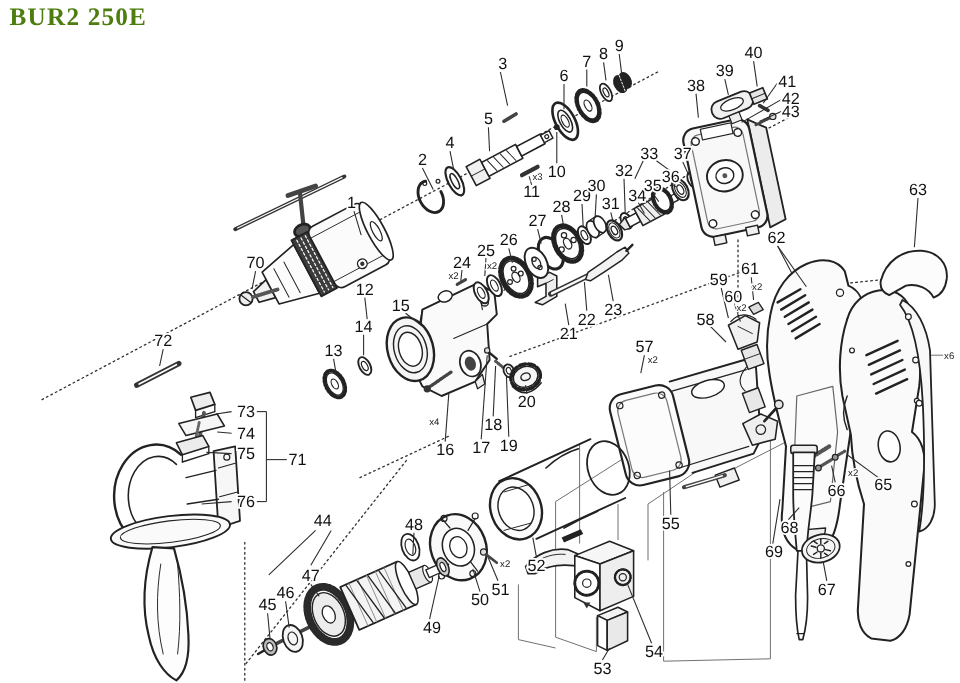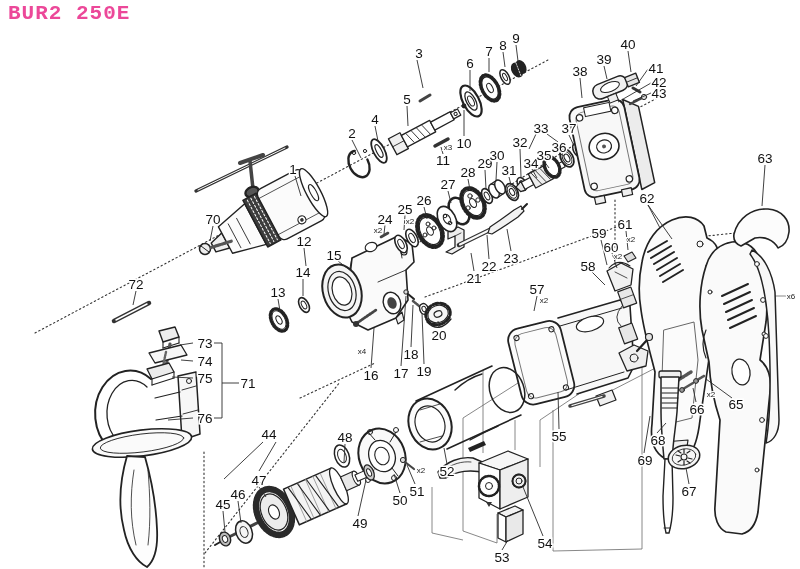--- a/index.html
+++ b/index.html
@@ -1,19 +1,19 @@
 <!DOCTYPE html>
 <html><head>
 <meta charset="utf-8">
 <style>
   html,body{margin:0;padding:0;background:#fff;}
   .stage{position:relative;width:800px;height:569px;background:#ffffff;overflow:hidden;
          font-family:"Liberation Sans",sans-serif;}
   .title{position:absolute;left:8px;top:2px;font-size:21px;font-weight:700;
-         letter-spacing:1px;color:#ec4899;font-family:Liberation Mono, monospace;}
+         letter-spacing:1px;color:#4d7c0f;font-family:Liberation Serif, serif;}
   svg{position:absolute;left:0;top:0;}
   .axis{stroke:#333;stroke-width:1.1;stroke-dasharray:1.4 2.8;stroke-linecap:round;fill:none}
   .frame{stroke:#6a6a6a;stroke-width:.8;fill:none}
   .leader{stroke:#2b2b2b;stroke-width:.9;fill:none}
   .plabel{font:13.5px "Liberation Sans",sans-serif;fill:#111;text-anchor:middle;
           paint-order:stroke;stroke:#fff;stroke-width:3px;}
   .pmult{font:8px "Liberation Sans",sans-serif;fill:#222;text-anchor:middle;
          paint-order:stroke;stroke:#fff;stroke-width:2.2px;}
   #art{stroke-linejoin:round;stroke-linecap:round;}
 </style>

